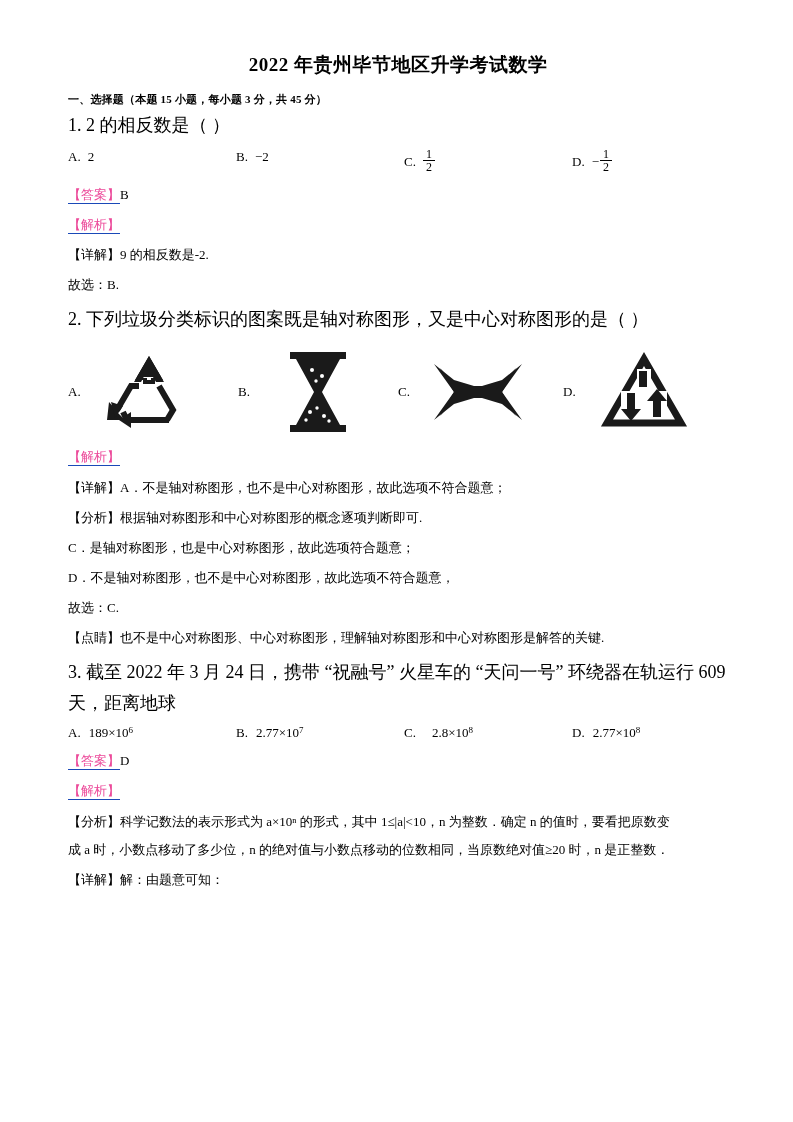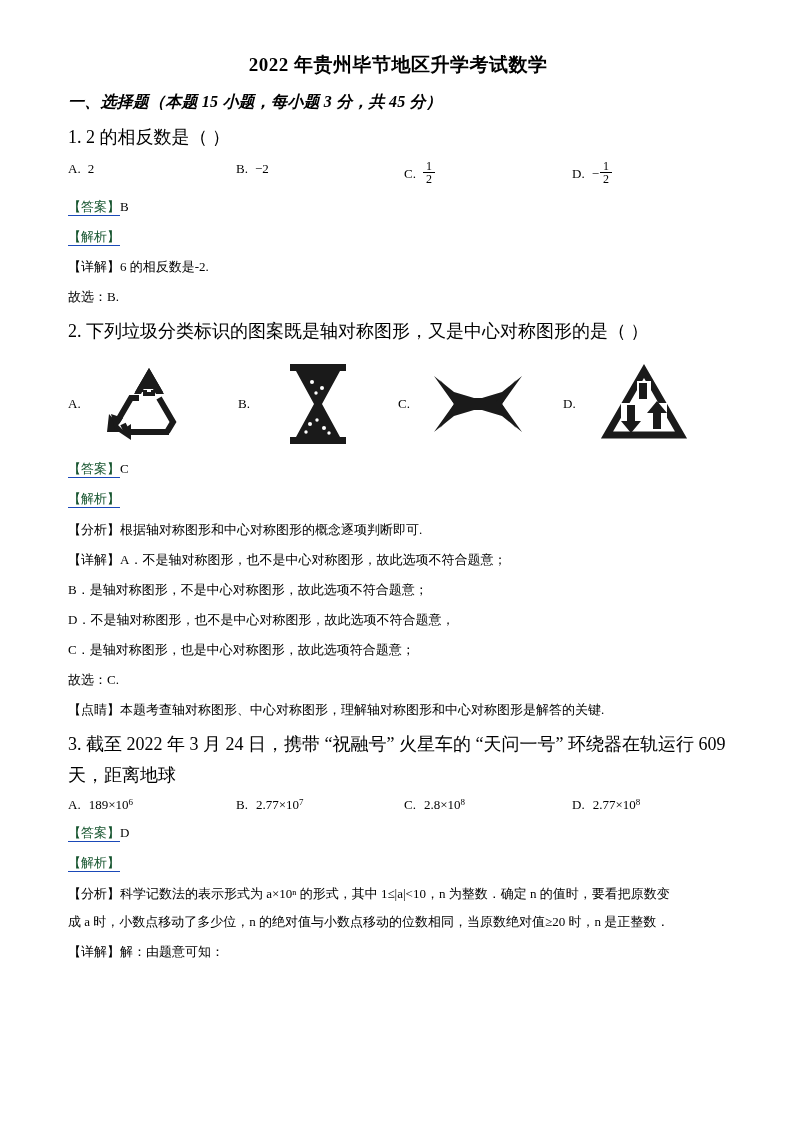--- a/index.html
+++ b/index.html
@@ -30,38 +30,37 @@
   }
   .doc-title {
     font-family: "Liberation Serif", serif;
     font-size: 19px;
     font-weight: bold;
     text-align: center;
     letter-spacing: 0.5px;
     margin: 0 0 14px 0;
   }
   .section-heading {
-    font-size: 16px;
+    font-size: 11px;
     font-weight: bold;
-    margin: 0 0 9px 0;
+    margin: 0 0 3px 0;
     letter-spacing: 0.2px;
-    font-style: italic;
   }
   .line {
     font-size: 13px;
     line-height: 1.62;
     margin: 0 0 9px 0;
   }
   .q-line {
     font-size: 18px;
     line-height: 1.7;
     margin: 0 0 8px 0;
   }
   .tag-underline {
-    color: #14532d;
+    color: #ec4899;
     border-bottom: 1px solid #1a49b8;
     padding-bottom: 1px;
   }
   .ans-line {
     font-size: 13px;
     line-height: 1.6;
     margin: 0 0 9px 0;
   }
   .choices-row {
     display: flex;
@@ -177,21 +176,21 @@
     </div>
 
     <div class="ans-line">
       <span class="tag-underline">【答案】</span><span>B</span>
     </div>
 
     <div class="ans-line">
       <span class="tag-underline">【解析】</span>
     </div>
 
-    <div class="line">【详解】6 的相反数是-2.</div>
+    <div class="line">【详解】9 的相反数是-2.</div>
 
     <div class="line">故选：B.</div>
 
     <div class="q-line" style="">
       <span>2.</span>
       <span>下列垃圾分类标识的图案既是轴对称图形，又是中心对称图形的是（        ）</span>
     </div>
 
     <div class="icons-row">
       <div class="icon-cell ic1">
@@ -274,55 +273,51 @@
             <g fill="#1a1a1a">
               <path d="M28 42 L36 42 L36 58 L42 58 L32 70 L22 58 L28 58 Z"></path>
               <path d="M62 66 L54 66 L54 50 L48 50 L58 38 L68 50 L62 50 Z"></path>
               <path d="M40 20 L48 20 L48 36 L40 36 Z"></path>
             </g>
           </svg>
         </span>
       </div>
     </div>
 
-    <div class="ans-line">
-      <span class="tag-underline">【答案】</span><span>C</span>
-    </div>
 
     <div class="ans-line">
       <span class="tag-underline">【解析】</span>
     </div>
 
+    <div class="line">【详解】A．不是轴对称图形，也不是中心对称图形，故此选项不符合题意；</div>
     <div class="line">【分析】根据轴对称图形和中心对称图形的概念逐项判断即可.</div>
-    <div class="line">【详解】A．不是轴对称图形，也不是中心对称图形，故此选项不符合题意；</div>
-    <div class="line">B．是轴对称图形，不是中心对称图形，故此选项不符合题意；</div>
+    <div class="line">C．是轴对称图形，也是中心对称图形，故此选项符合题意；</div>
     <div class="line">D．不是轴对称图形，也不是中心对称图形，故此选项不符合题意，</div>
-    <div class="line">C．是轴对称图形，也是中心对称图形，故此选项符合题意；</div>
     <div class="line">故选：C.</div>
-    <div class="line">【点睛】本题考查轴对称图形、中心对称图形，理解轴对称图形和中心对称图形是解答的关键.</div>
+    <div class="line">【点睛】也不是中心对称图形、中心对称图形，理解轴对称图形和中心对称图形是解答的关键.</div>
 
     <div class="q-line tight">
       <span>3.</span>
       <span>截至 2022 年 3 月 24 日，携带 “祝融号” 火星车的 “天问一号” 环绕器在轨运行 609 天，距离地球</span>
     </div>
 
     <div class="choices-row">
       <div class="choice c1">
         <span>A.</span>
         <span style="margin-left:8px">189×10</span>
           <span class="sup">6</span>
       </div>
       <div class="choice c2">
         <span>B.</span>
         <span style="margin-left:8px">2.77×10</span>
           <span class="sup">7</span>
       </div>
       <div class="choice c3">
         <span>C.</span>
-        <span style="margin-left:8px">2.8×10</span>
+        <span style="margin-left:16px">2.8×10</span>
           <span class="sup">8</span>
       </div>
       <div class="choice c4">
         <span>D.</span>
         <span style="margin-left:8px">2.77×10</span>
           <span class="sup">8</span>
       </div>
     </div>
 
     <div class="ans-line">

